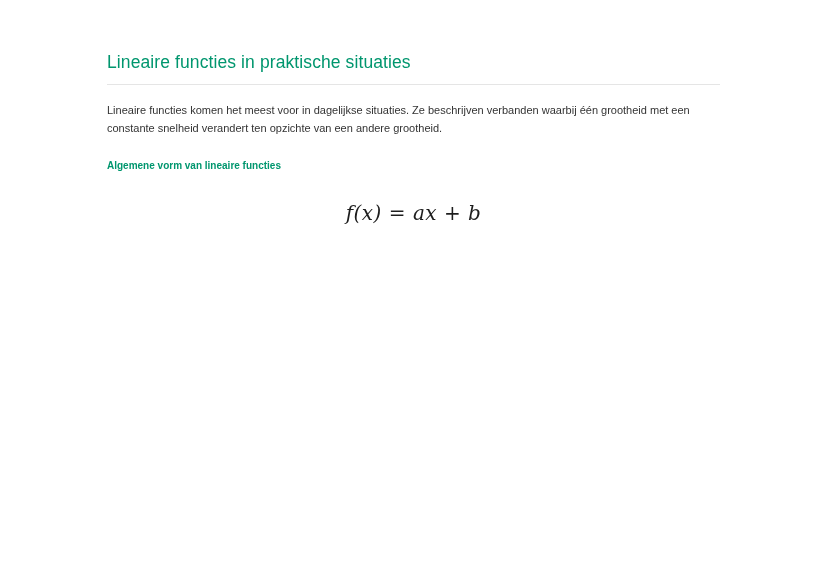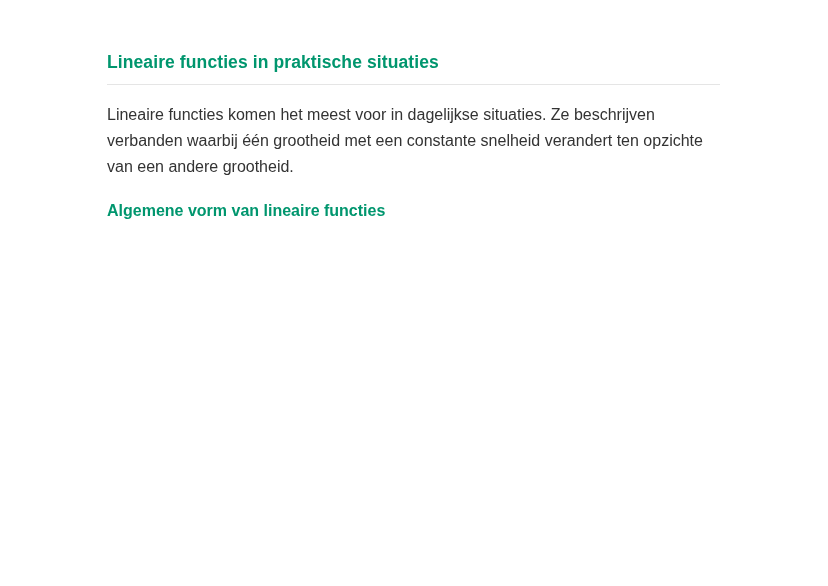--- a/index.html
+++ b/index.html
@@ -16,43 +16,43 @@
     width: 828px;
     height: 586px;
     background: #ffffff;
   }
   .content {
     padding: 52px 108px 0 107px;
   }
   .doc-title {
     margin: 0;
     font-size: 17.5px;
-    font-weight: 700;
+    font-weight: 400;
     color: #00966e;
     letter-spacing: 0.1px;
     padding-bottom: 11px;
   }
   .title-divider {
     border: none;
     border-top: 1px solid #e5e5e5;
     margin: 0 0 17px 0;
     height: 0;
   }
   .body-text {
     margin: 0;
-    font-size: 16px;
+    font-size: 11px;
     line-height: 1.62;
     color: #333333;
   }
   .intro-text {
     margin-bottom: 22px;
   }
   .sub-heading {
     margin: 0 0 6px 0;
-    font-size: 16px;
+    font-size: 10px;
     font-weight: 700;
     color: #00966e;
   }
   .formula-block {
     margin: 30px 0 36px 0;
     text-align: center;
   }
   .formula {
     font-family: "DejaVu Serif", "Liberation Serif", serif;
     font-style: italic;
@@ -68,16 +68,19 @@
   <div class="content">
 
     <h1 class="doc-title">Lineaire functies in praktische situaties</h1>
 
     <hr class="title-divider">
 
     <p class="body-text intro-text">Lineaire functies komen het meest voor in dagelijkse situaties. Ze beschrijven verbanden waarbij één grootheid met een constante snelheid verandert ten opzichte van een andere grootheid.</p>
 
     <h2 class="sub-heading">Algemene vorm van lineaire functies</h2>
 
+    <div class="formula-block">
+      <span class="formula">f(x) = ax + b</span>
+    </div>
 
 
   </div>
 </div>
 
 </body></html>

